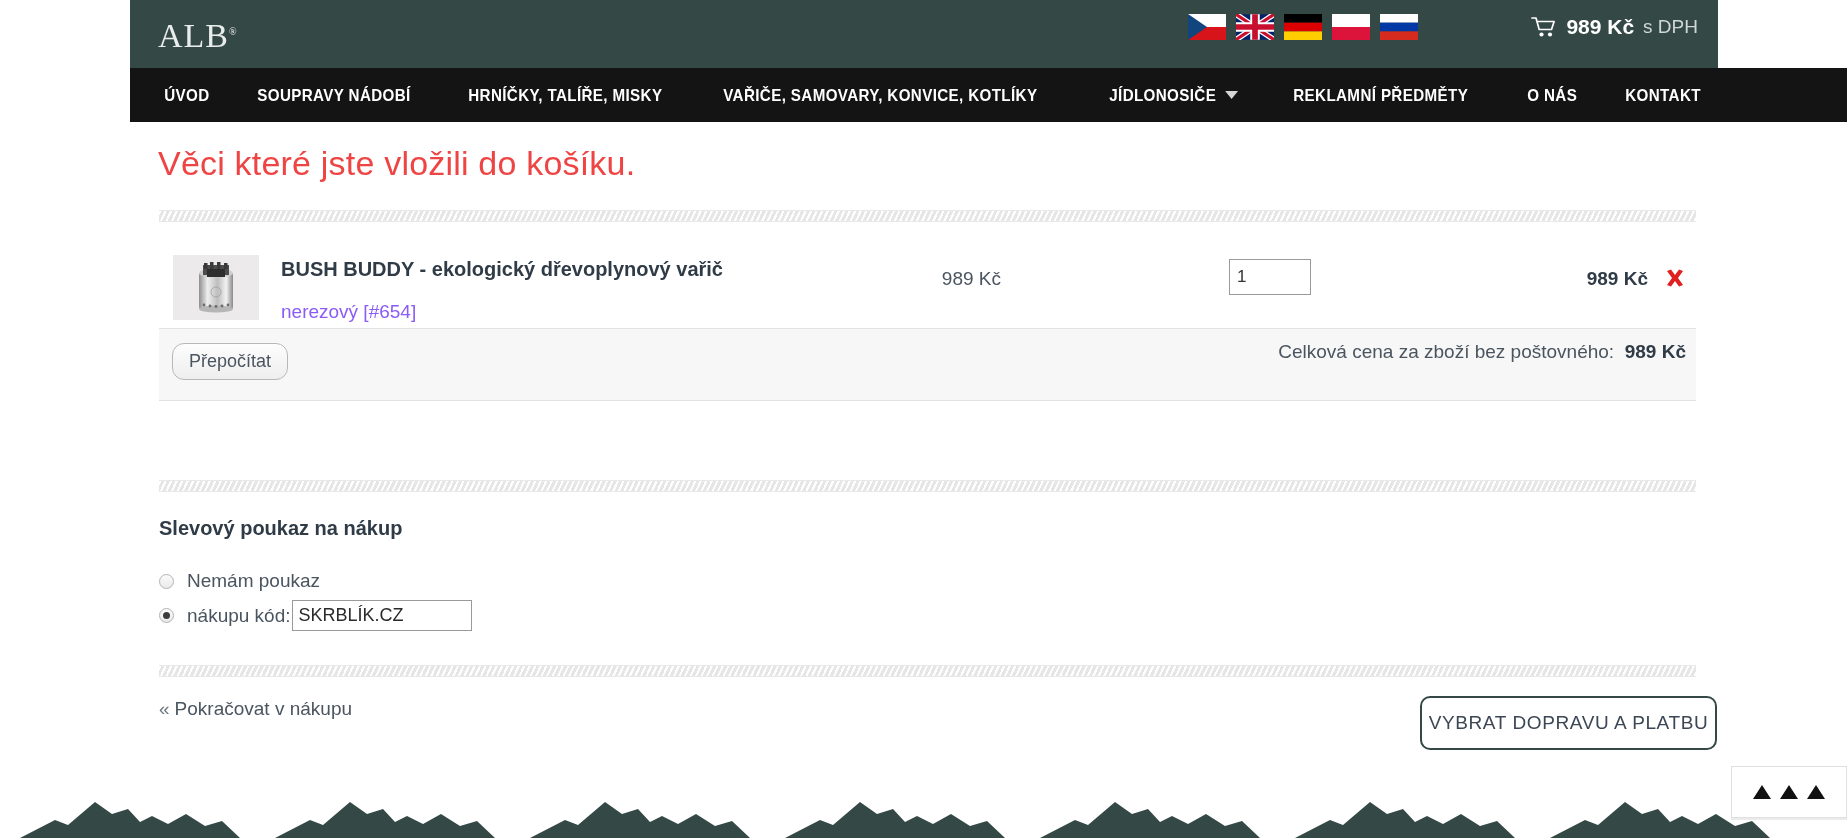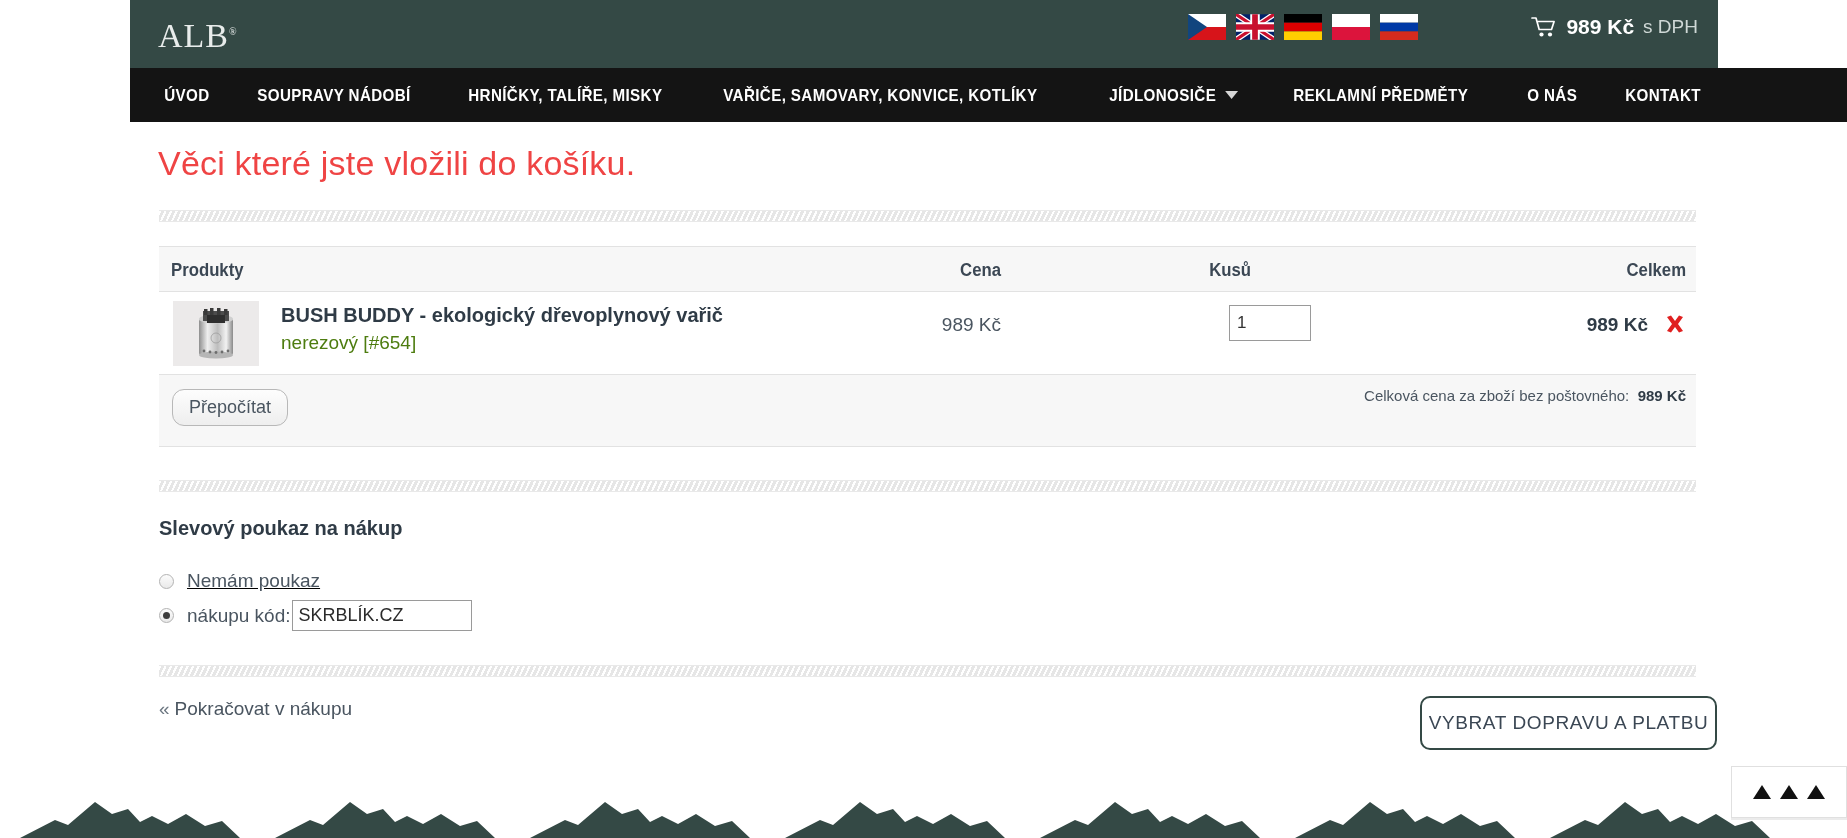--- a/index.html
+++ b/index.html
@@ -86,22 +86,22 @@
   }
   .thumb {
     position:absolute; left:14px; top:9px; width:86px; height:65px;
     background:#eceaea; overflow:hidden;
   }
   .prod-name {
     position:absolute; left:122px; top:12px;
     font-size:20px; font-weight:bold; color:#2f3b46;
   }
   .prod-variant {
-    position:absolute; left:122px; top:40px;
-    font-size:19px; color:#4d7c0f; font-weight:400;
+    position:absolute; left:122px; top:55px;
+    font-size:19px; color:#8b5cf6; font-weight:400;
   }
   .cell-price {
     position:absolute; right:695px; top:22px; font-size:19px; color:#4a5560;
   }
   .qty-wrap { position:absolute; right:385px; top:13px; }
   .qty-input {
     width:82px; height:36px; border:1px solid #9a9a9a; background:#fff;
     font-size:17px; color:#333; padding-left:7px;
     font-family:"Liberation Sans",sans-serif;
   }
@@ -115,21 +115,21 @@
   .summary {
     position:relative; height:72px; background:#f7f7f7; border-bottom:1px solid #e2e2e2;
   }
   .btn-recalc {
     position:absolute; left:13px; top:14px;
     padding:7px 16px; font-size:18px; color:#4a5560;
     background:linear-gradient(#fdfdfd,#eeeeee); border:1px solid #b8b8b8;
     border-radius:12px; cursor:pointer; font-family:"Liberation Sans",sans-serif;
   }
   .sum-line1, .sum-line2 {
-    position:absolute; right:10px; font-size:15px; color:#4a5560; white-space:nowrap;
+    position:absolute; right:10px; font-size:19px; color:#4a5560; white-space:nowrap;
   }
   .sum-line1 { top:12px; }
   .sum-line2 { top:40px; }
   .sum-line1 b, .sum-line2 b { color:#2f3b46; }
 
   .coupon-title {
     position:absolute; left:159px; font-size:20px; font-weight:bold; color:#2f3b46;
   }
   .radio-row { position:absolute; left:159px; display:flex; align-items:center; }
   .radio {
@@ -250,26 +250,20 @@
   </div>
 
   <div class="content">
 
     <div class="h1">Věci které jste vložili do košíku.</div>
 
     <div class="stripe" style="left:159px; top:88px; width:1537px;"></div>
 
     <div class="cart-table" style="top:124px;">
 
-      <div class="thead">
-        <div class="th th-products">Produkty</div>
-        <div class="th th-cena">Cena</div>
-        <div class="th th-kusu">Kusů</div>
-        <div class="th th-celkem">Celkem</div>
-      </div>
 
       <div class="row">
         <div class="thumb">
           <svg viewBox="0 0 86 65" width="86" height="65">
             <rect width="86" height="65" fill="#eceaea"></rect>
             <defs>
               <linearGradient id="steel" x1="0" y1="0" x2="1" y2="0">
                 <stop offset="0" stop-color="#8e8e8e"></stop>
                   <stop offset="0.25" stop-color="#eeeeee"></stop>
                 <stop offset="0.55" stop-color="#bdbdbd"></stop>
@@ -311,21 +305,21 @@
         <div class="sum-line1">
           <span>Celková cena za zboží bez poštovného:</span>&nbsp;&nbsp;<b>989 Kč</b>
         </div>
       </div>
     </div>
 
     <div class="stripe" style="left:159px; top:358px; width:1537px;"></div>
 
     <div class="coupon-title" style="top:395px;">Slevový poukaz na nákup</div>
 
-    <div class="radio-row" style="top:448px;text-decoration:underline;">
+    <div class="radio-row" style="top:448px;">
       <span class="radio"></span>
       <span class="radio-label">Nemám poukaz</span>
     </div>
 
     <div class="radio-row" style="top:478px;">
       <span class="radio sel"></span>
       <span class="radio-label">nákupu kód:</span>
       <input class="coupon-input" type="text" value="SKRBLÍK.CZ" style="">
     </div>
 

